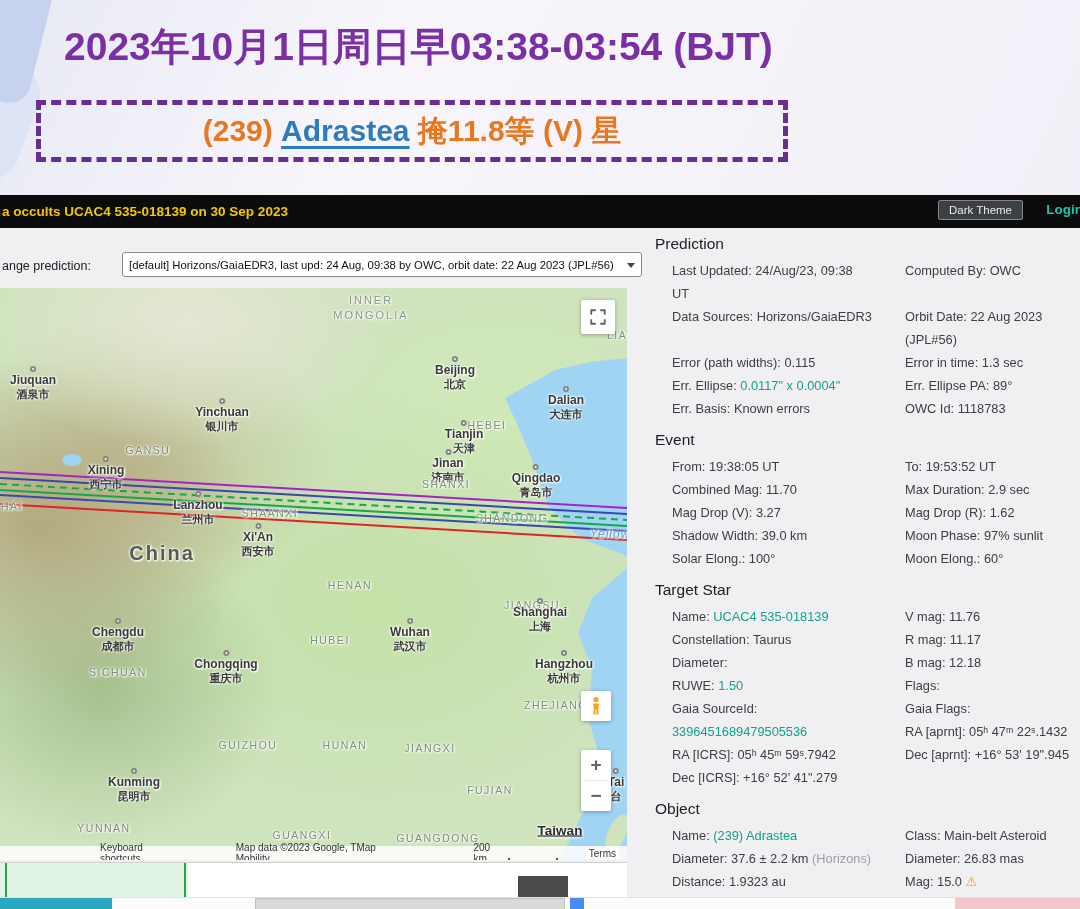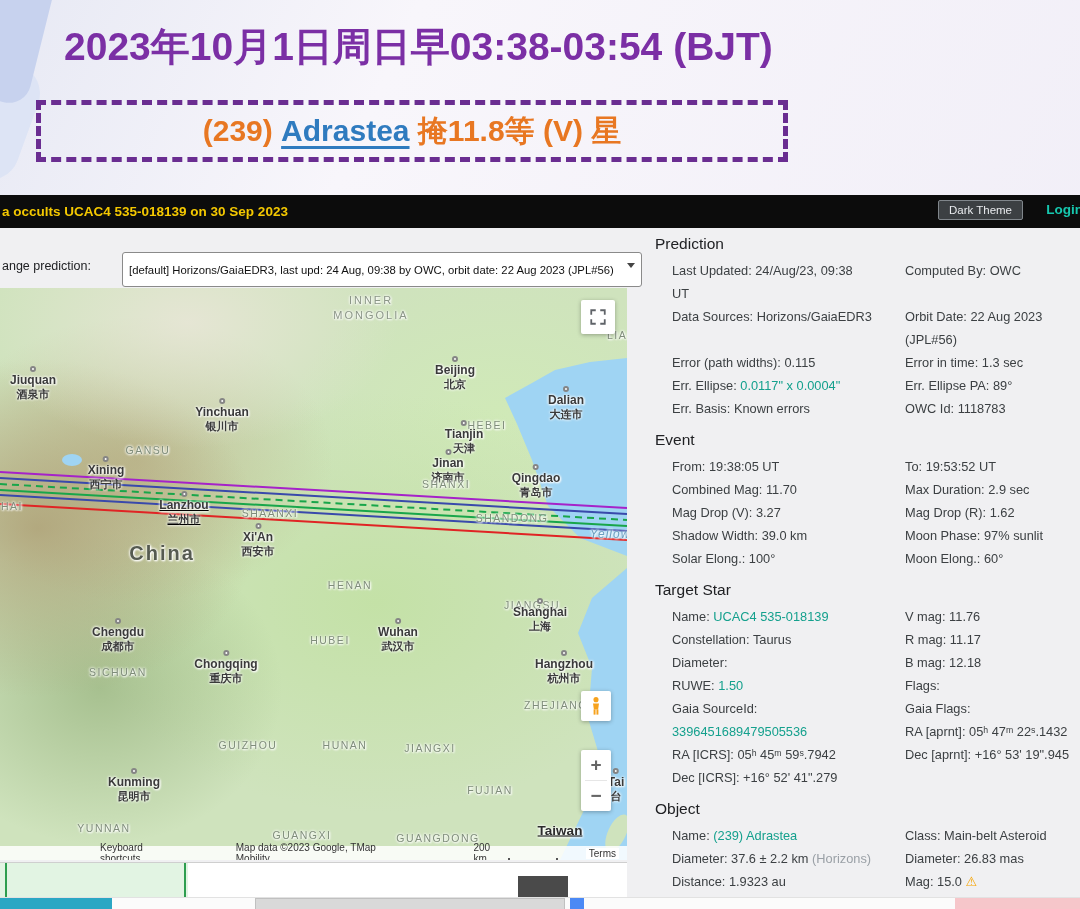--- a/index.html
+++ b/index.html
@@ -25,21 +25,21 @@
 
   .owc{position:absolute;left:0;top:195px;width:1080px;height:714px;background:#f0f0f2;}
 
   .topbar{position:absolute;left:0;top:0;width:1080px;height:33px;background:#0c0c0c;display:flex;align-items:center;}
   .topbar-title{color:var(--topbar_yellow);font-size:13.5px;font-weight:bold;margin-left:2px;white-space:nowrap;}
   .darktheme-btn{position:absolute;right:57px;top:5px;background:#3c4043;color:#e8eaed;border:1px solid #80868b;
     font-size:11.5px;padding:3px 10px;border-radius:2px;font-family:"Liberation Sans",sans-serif;cursor:pointer;}
   .login{position:absolute;right:-3px;top:7px;color:var(--login_teal);font-size:13.5px;font-weight:bold;cursor:pointer;}
 
   .predrow-label{position:absolute;left:2px;top:64px;font-size:12.5px;color:#202124;}
-  .pred-select{position:absolute;left:122px;top:57px;width:520px;height:35px;background:#fff;border:1px solid #8a8a8a;border-radius:3px;
+  .pred-select{position:absolute;left:122px;top:57px;width:520px;height:25px;background:#fff;border:1px solid #8a8a8a;border-radius:3px;
     font-size:11.3px;color:#111;display:flex;align-items:center;padding:0 20px 0 6px;white-space:nowrap;overflow:hidden;cursor:pointer;}
   .pred-select .arrow{position:absolute;right:6px;top:10px;width:0;height:0;border-left:4px solid transparent;border-right:4px solid transparent;border-top:5px solid #444;}
 
   
   .map{position:absolute;left:0;top:93px;width:627px;height:572px;overflow:hidden;cursor:grab;
     background:
       radial-gradient(ellipse 300px 180px at 30% 6%, rgba(233,230,216,.85), transparent 70%),
       radial-gradient(ellipse 340px 260px at 6% 42%, rgba(168,148,105,.70), transparent 65%),
       radial-gradient(ellipse 300px 220px at 22% 30%, rgba(183,166,122,.55), transparent 65%),
       radial-gradient(ellipse 280px 240px at 16% 70%, rgba(118,150,88,.45), transparent 65%),
@@ -191,21 +191,21 @@
           <div class="en">SHANXI</div>
         </div>
         <div class="mlabel city" style="left: 536px; top: 194px;">
           <div class="dot"></div>
           <div class="en">Qingdao</div>
           <div class="zh">青岛市</div>
         </div>
         <div class="mlabel province" style="left: 12px; top: 218px;">
           <div class="en">HAI</div>
         </div>
-        <div class="mlabel city" style="left: 184px; top: 221px; text-decoration: underline;">
+        <div class="mlabel city" style="left: 198px; top: 221px;">
           <div class="dot"></div>
           <div class="en">Lanzhou</div>
           <div class="zh">兰州市</div>
         </div>
         <div class="mlabel province" style="left: 270px; top: 225px;">
           <div class="en">SHAANXI</div>
         </div>
         <div class="mlabel province" style="left: 512px; top: 230px;">
           <div class="en">SHANDONG</div>
         </div>
@@ -232,21 +232,21 @@
           <div class="zh">上海</div>
         </div>
         <div class="mlabel city" style="left: 118px; top: 348px;">
           <div class="dot"></div>
           <div class="en">Chengdu</div>
           <div class="zh">成都市</div>
         </div>
         <div class="mlabel province" style="left: 330px; top: 352px;">
           <div class="en">HUBEI</div>
         </div>
-        <div class="mlabel city" style="left: 398px; top: 348px;">
+        <div class="mlabel city" style="left: 410px; top: 348px;">
           <div class="dot"></div>
           <div class="en">Wuhan</div>
           <div class="zh">武汉市</div>
         </div>
         <div class="mlabel province" style="left: 118px; top: 384px;">
           <div class="en">SICHUAN</div>
         </div>
         <div class="mlabel city" style="left: 226px; top: 380px;">
           <div class="dot"></div>
           <div class="en">Chongqing</div>

